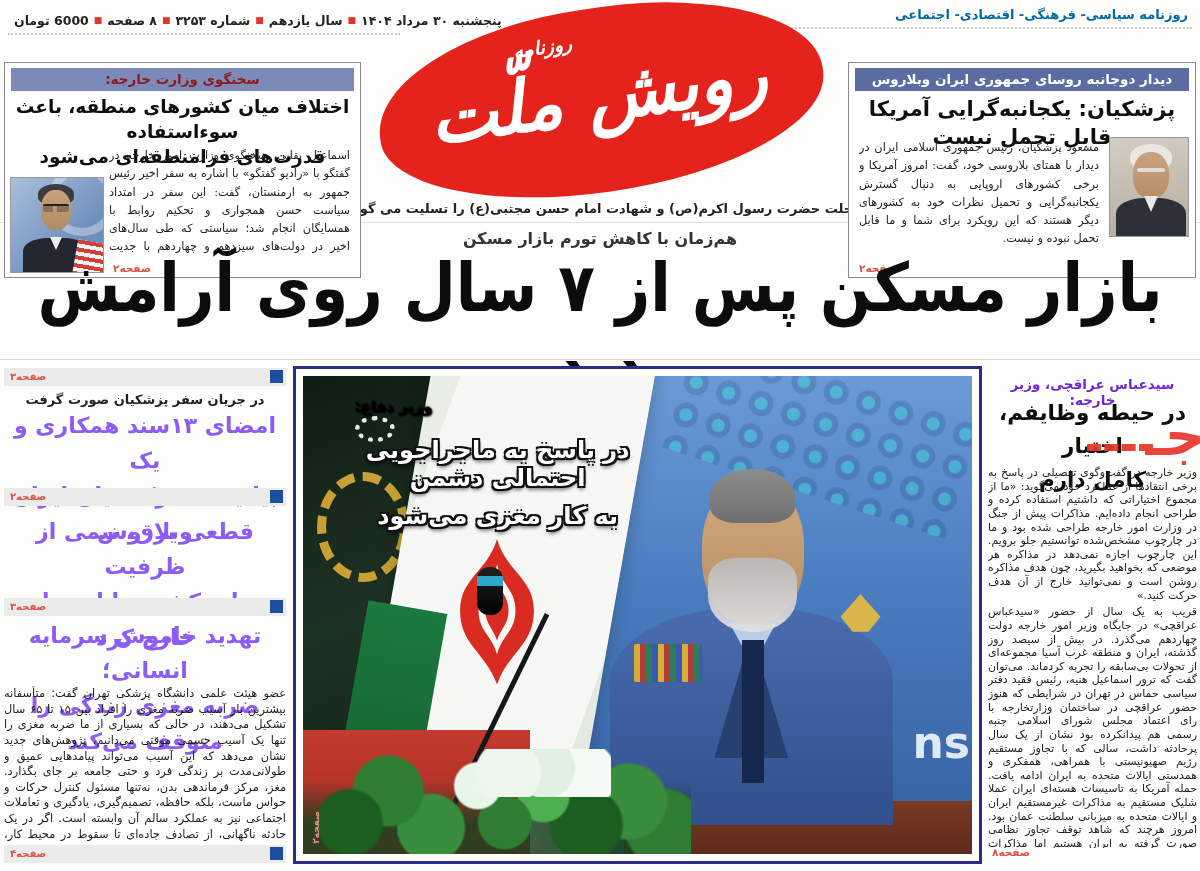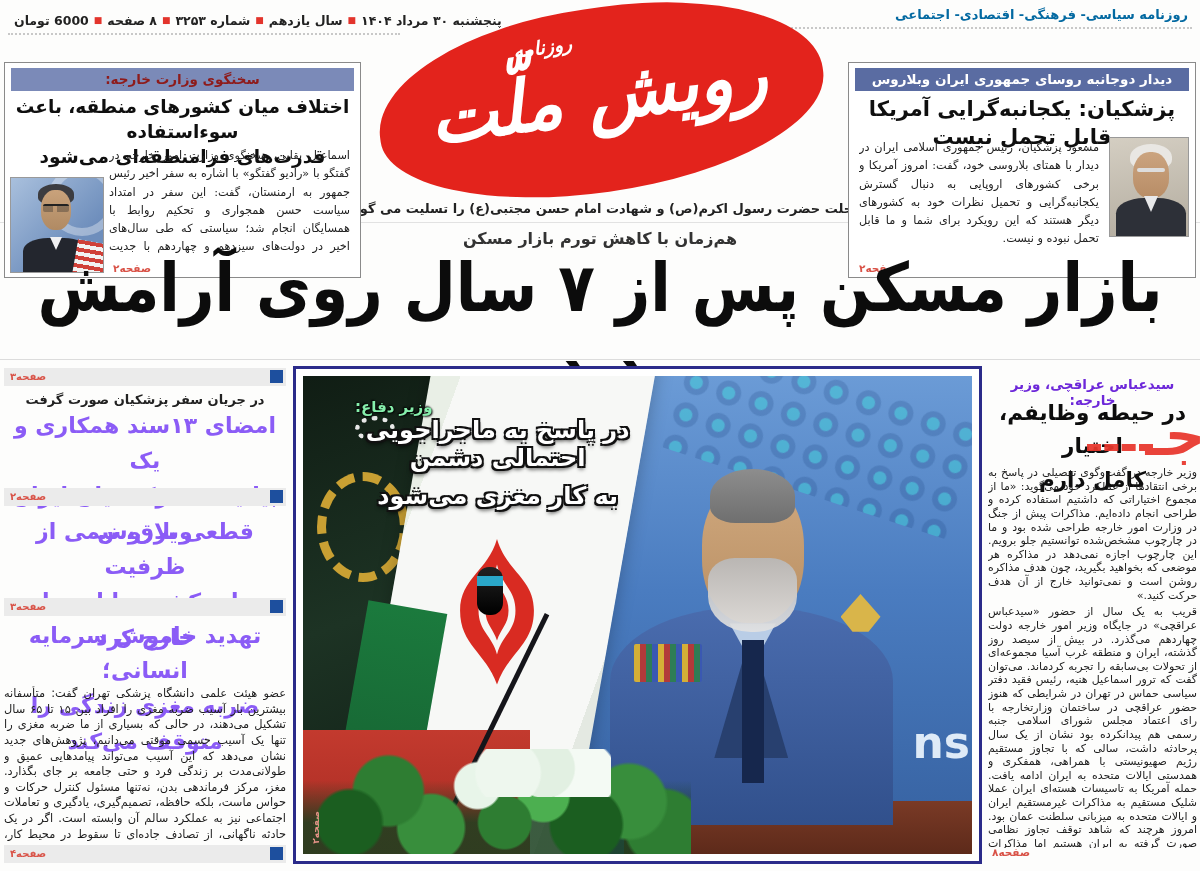--- a/index.html
+++ b/index.html
@@ -137,26 +137,26 @@
        radial-gradient(circle at 73% 72%, #1b5e20 0 12%, transparent 13%),
        radial-gradient(circle at 84% 50%, #388e3c 0 11%, transparent 12%),
        radial-gradient(circle at 93% 75%, #2e7d32 0 10%, transparent 11%),
        linear-gradient(transparent 0 30%, rgba(27,64,32,.85) 70%); }
   .flower-white { position:absolute; bottom:12%; left:24%; width:22%; height:10%;
      background:radial-gradient(circle at 30% 50%, #eef7ee 0 30%, transparent 32%),
                 radial-gradient(circle at 55% 40%, #e2f0e2 0 34%, transparent 36%),
                 radial-gradient(circle at 80% 55%, #f4faf4 0 28%, transparent 30%); }
 
   .ph-caption { position:absolute; top:22px; left:14px; width:54%; text-align:center; z-index:4; }
-  .ph-kicker { text-align:right; padding-left:38px; font-size:15px; font-weight:bold; color:#86efac;
+  .ph-kicker { text-align:right; padding-left:38px; font-size:15px; font-weight:bold; color:#000000;
                text-shadow:1px 1px 2px #000, -1px -1px 2px #000; text-align:left; direction:rtl; }
   .ph-line { font-weight:bold; color:#fff; direction:rtl;
              text-shadow:2px 2px 0 #111, -2px -2px 0 #111, 2px -2px 0 #111, -2px 2px 0 #111, 0 3px 4px rgba(0,0,0,.8); }
   .ph-line1 { font-size:27px; margin-top:2px; }
-  .ph-line2 { font-size:24px; margin-top:0; }
+  .ph-line2 { font-size:24px; margin-top:20px; }
   .ph-line3 { font-size:24px; margin-top:10px; }
   .ph-vref { position:absolute; bottom:10px; left:8px; writing-mode:vertical-rl; transform:rotate(180deg);
              font-size:9px; font-weight:bold; color:rgba(238,150,140,.95); z-index:5; }
 </style>
 </head>
 <body>
 
 <div class="page">
 
   <div class="pub-type">روزنامه سیاسی- فرهنگی- اقتصادی- اجتماعی</div>

